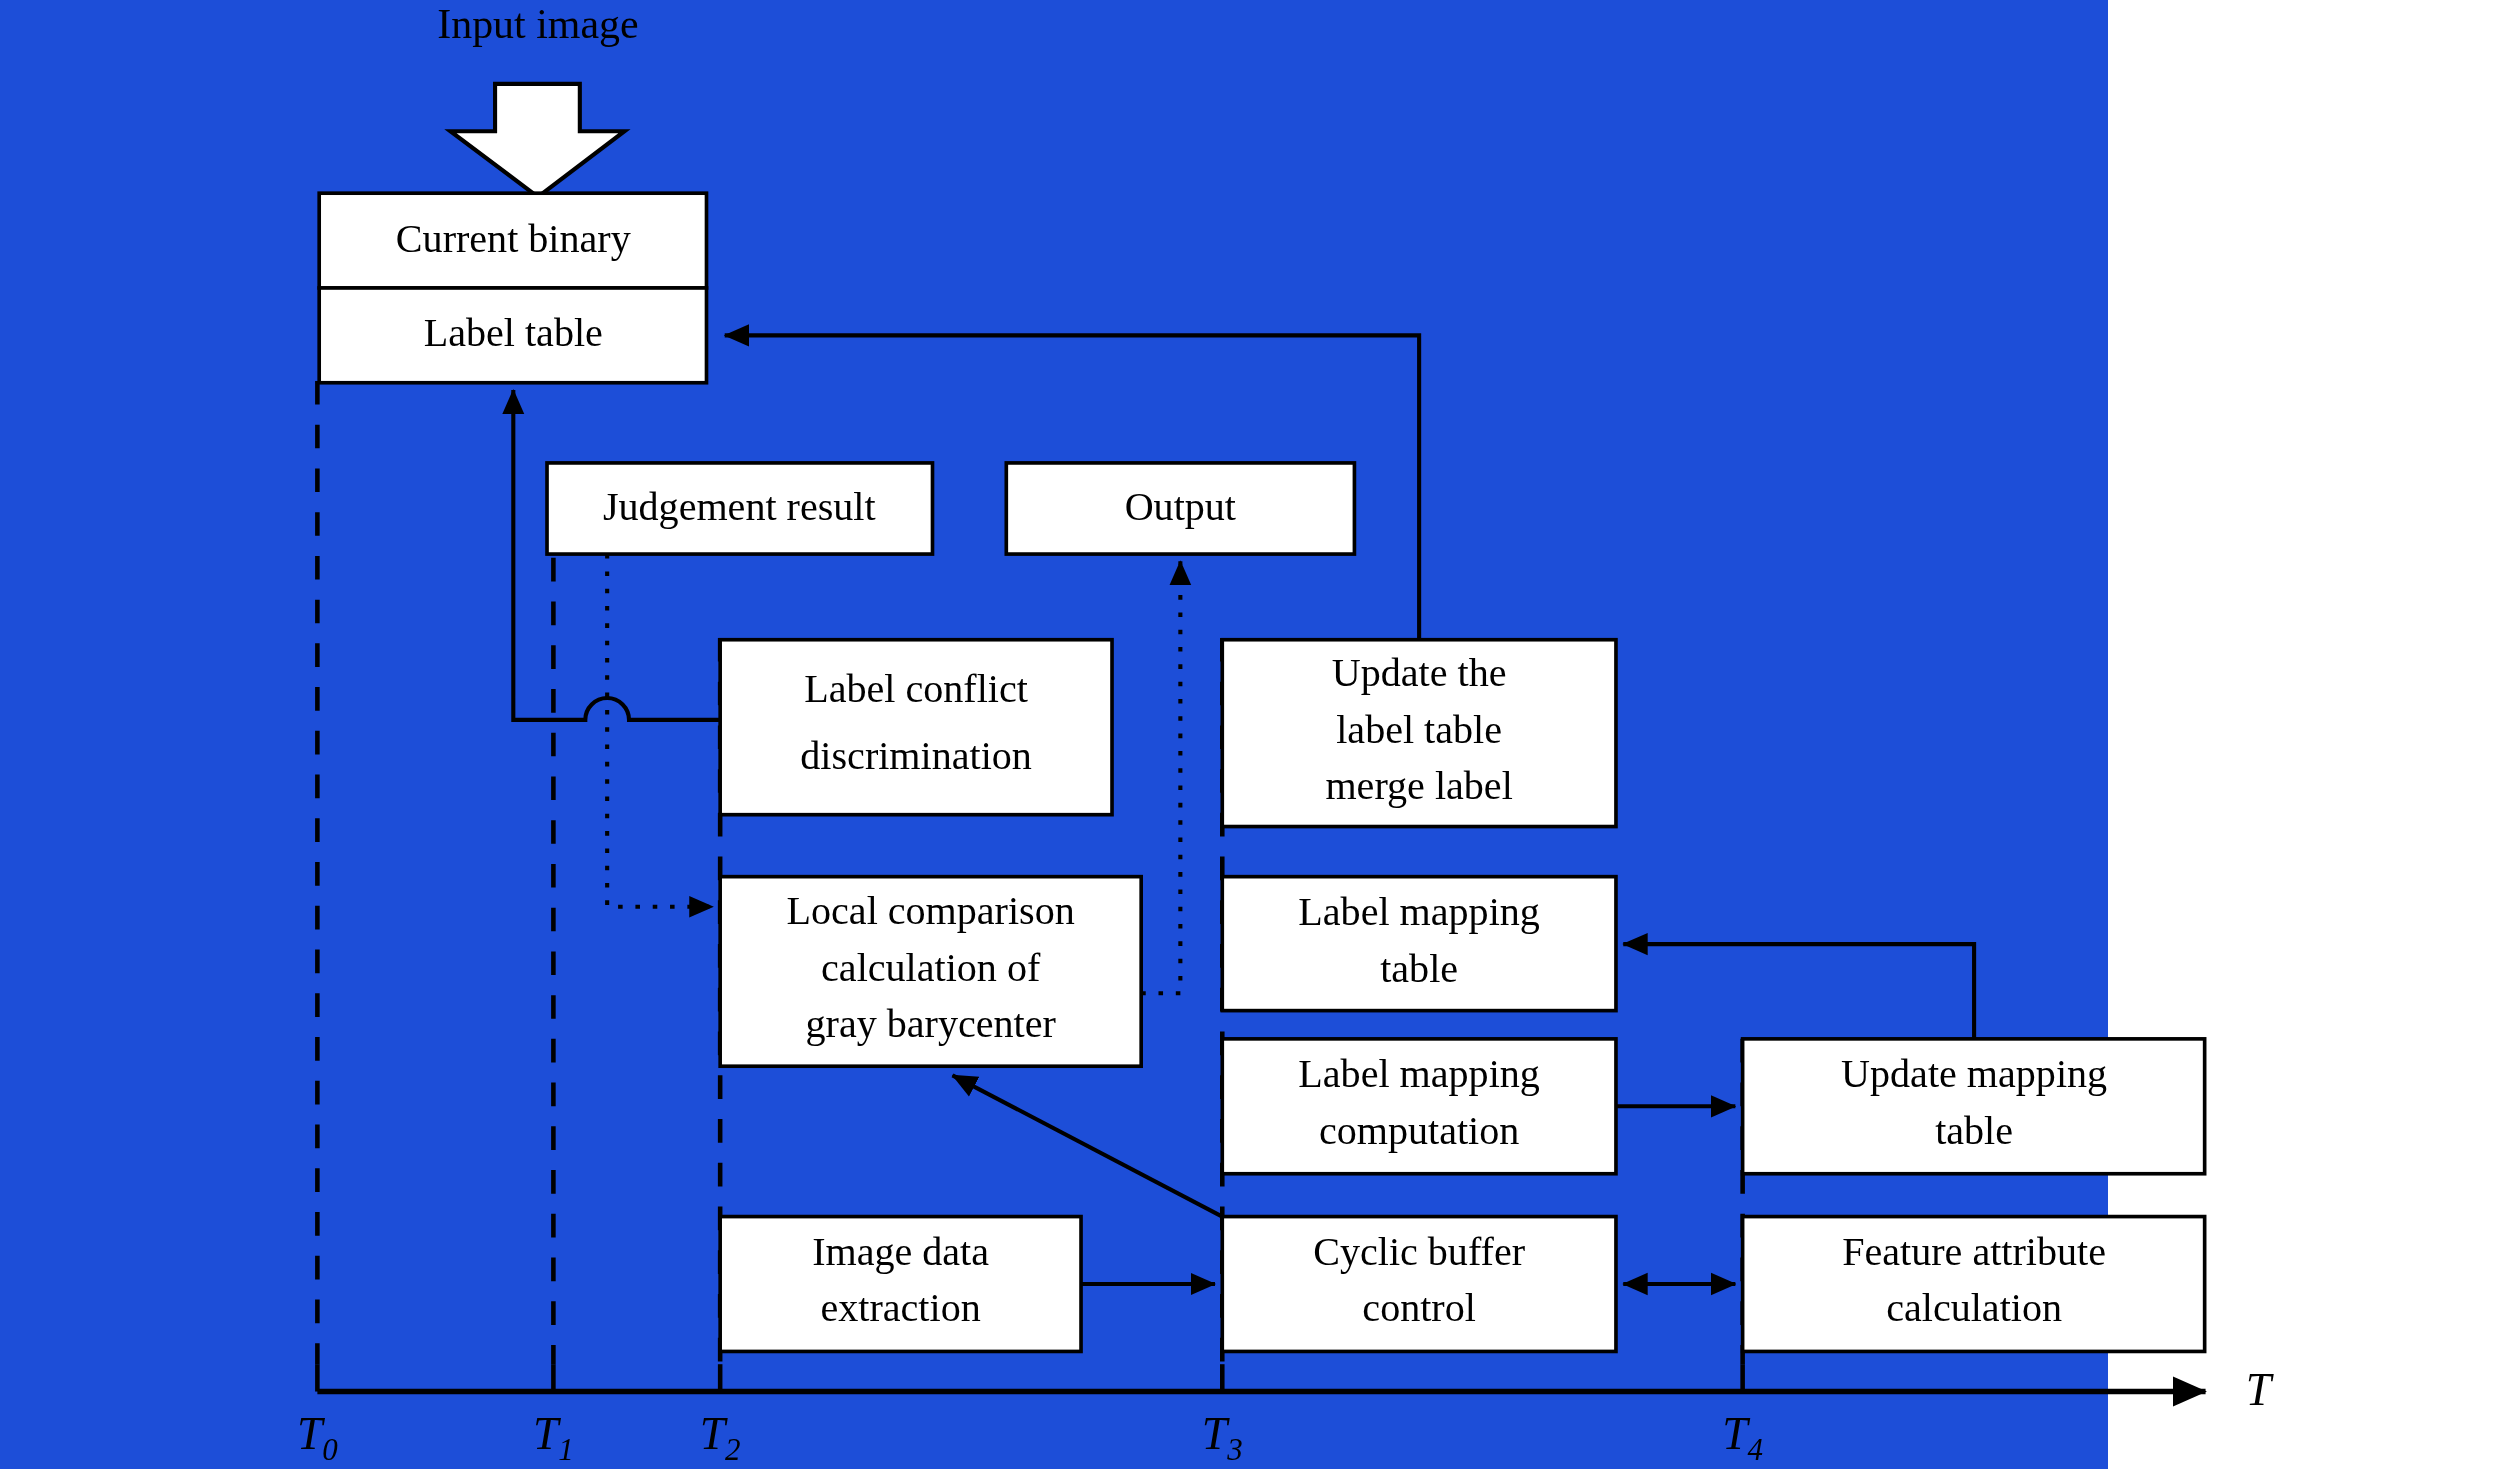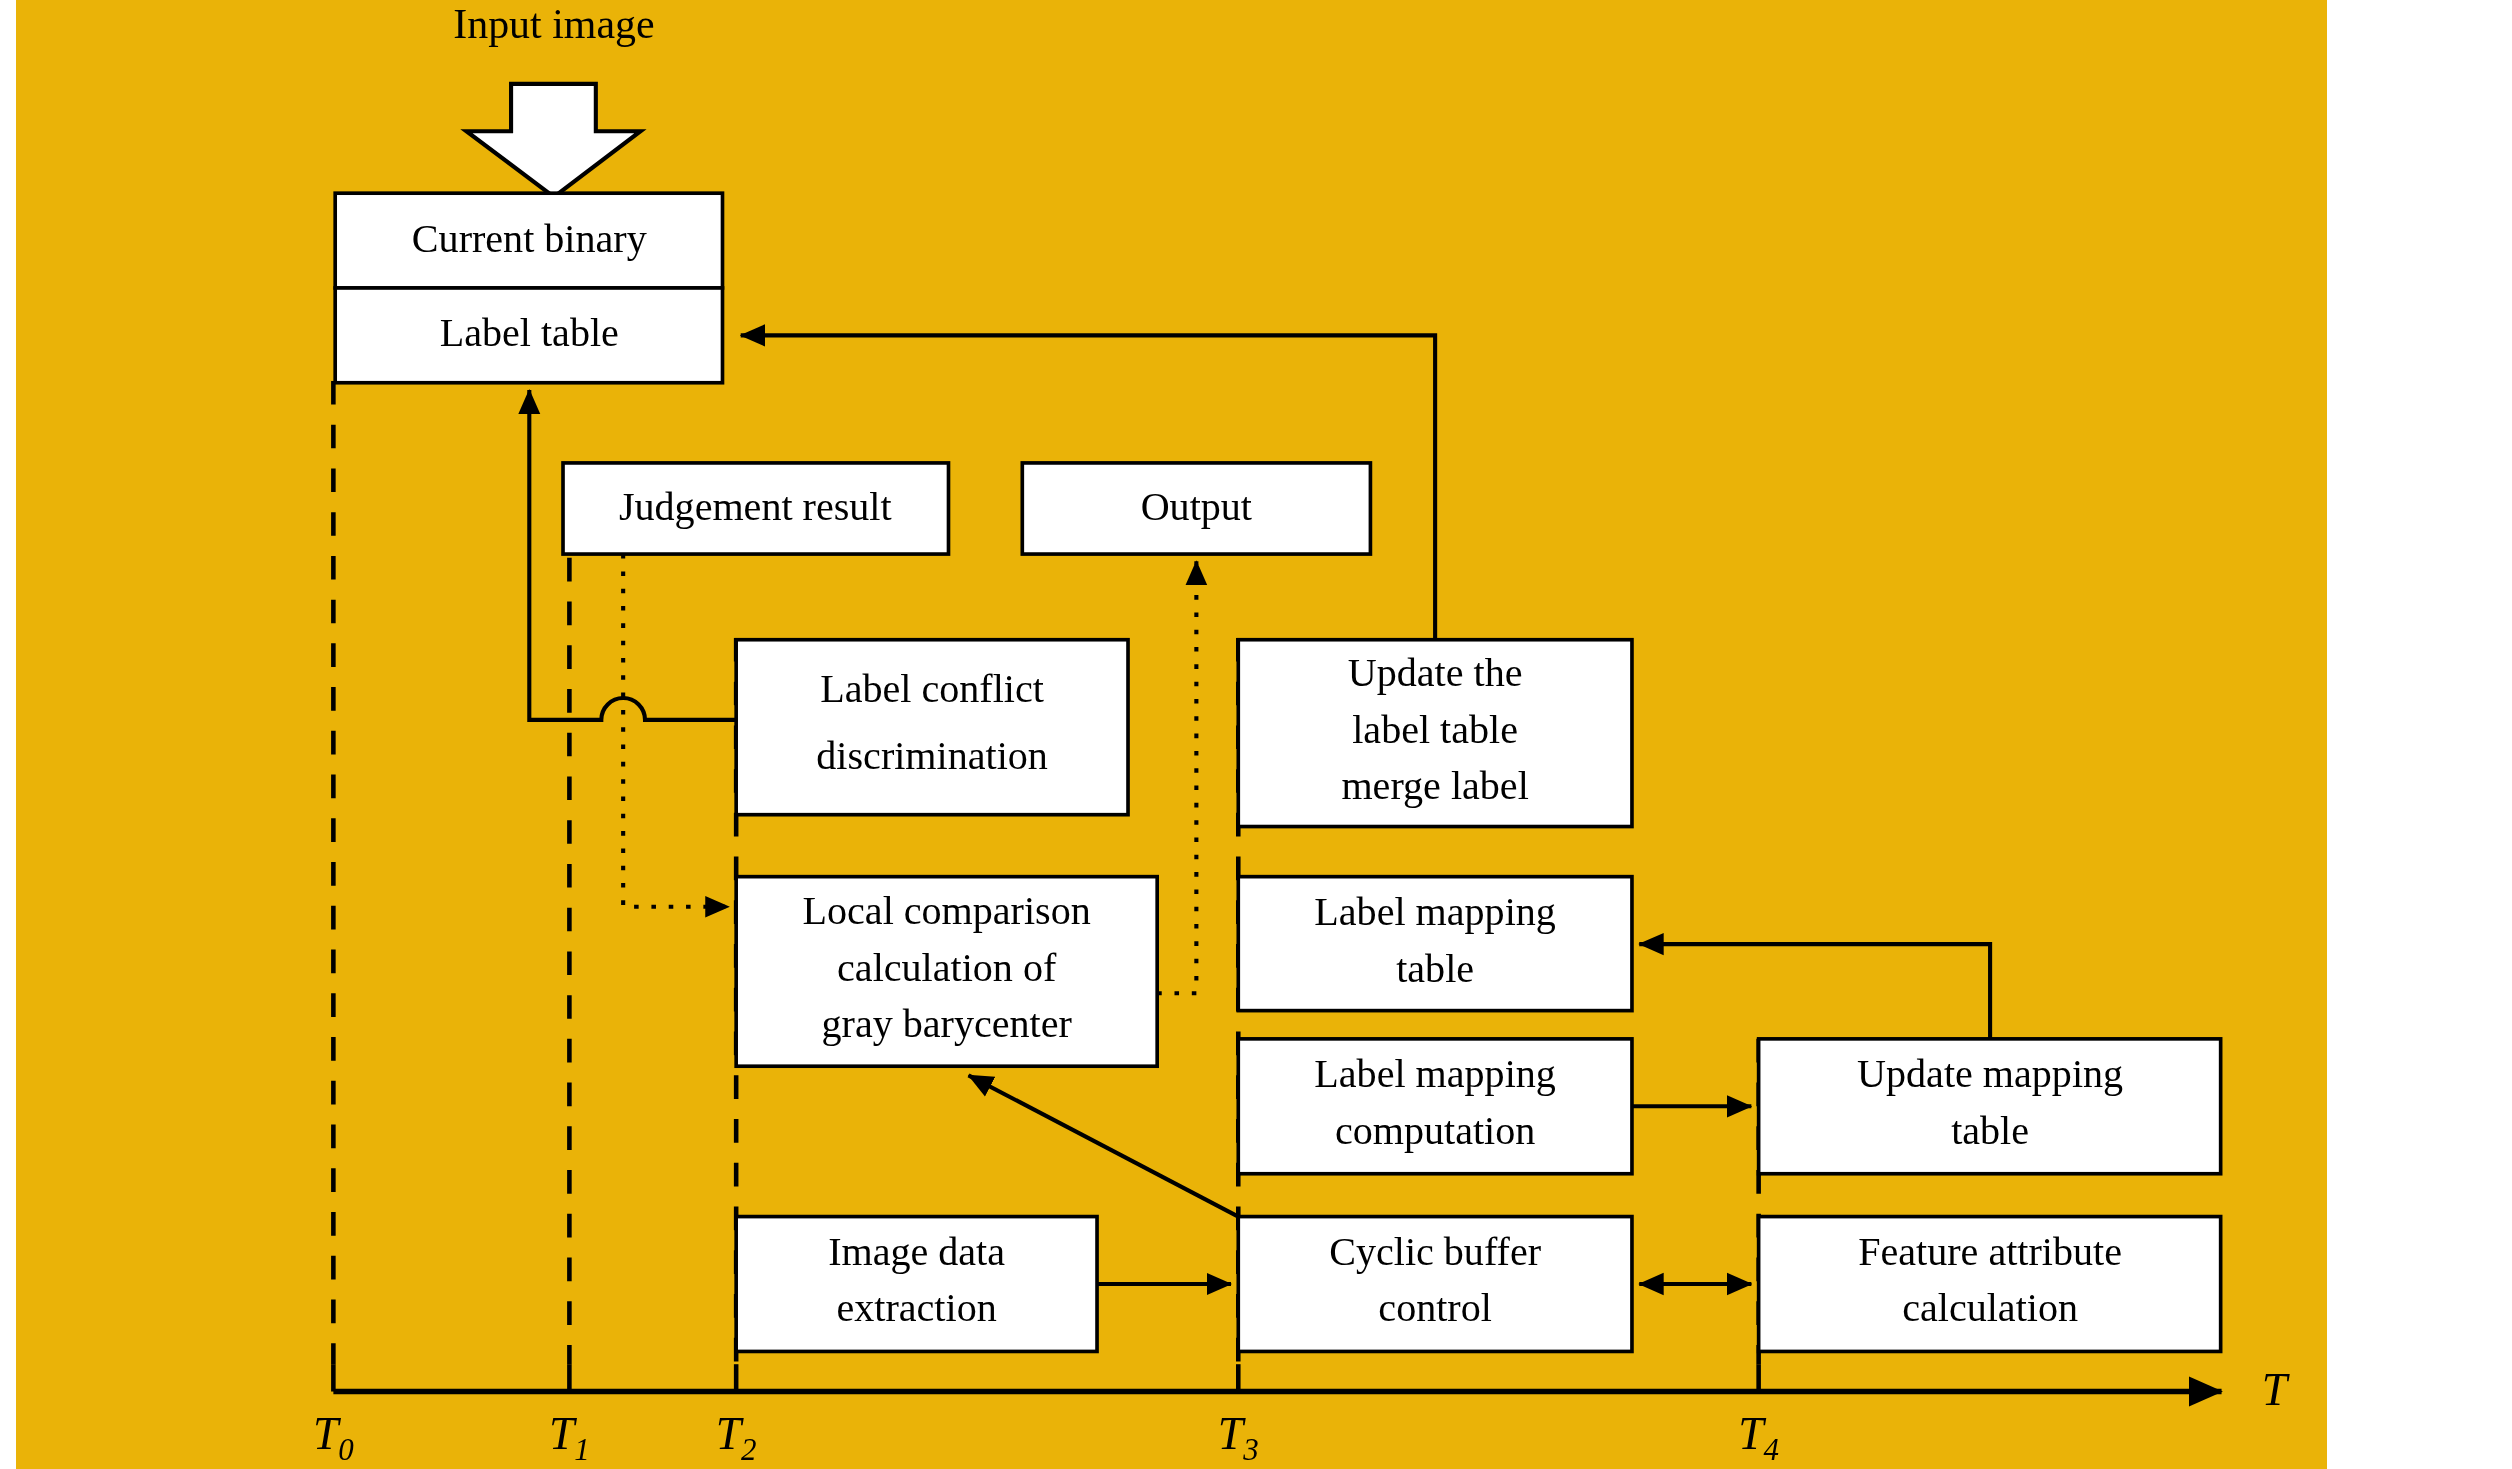--- a/index.html
+++ b/index.html
@@ -2,25 +2,24 @@
 <html style="font-size:14.6px"><head>
 <meta charset="utf-8">
 <style>
   html, body {
     margin: 0;
     padding: 0;
     background: #ffffff;
   }
   #stage {
     position: relative;
-    width: 2311px;
+    width: 2108px;
     height: 1469px;
-    background: #eab308;
-    font-family: "Liberation Serif", "DejaVu Serif", serif;
-    margin-left: 16px;
+    background: #1d4ed8;
+    font-family: "Liberation Serif", "DejaVu Serif", serif;
   }
   svg#diagram {
     position: absolute;
     left: 0;
     top: 0;
     width: 2512px;
     height: 1469px;
     display: block;
   }
   .boxlabel {

